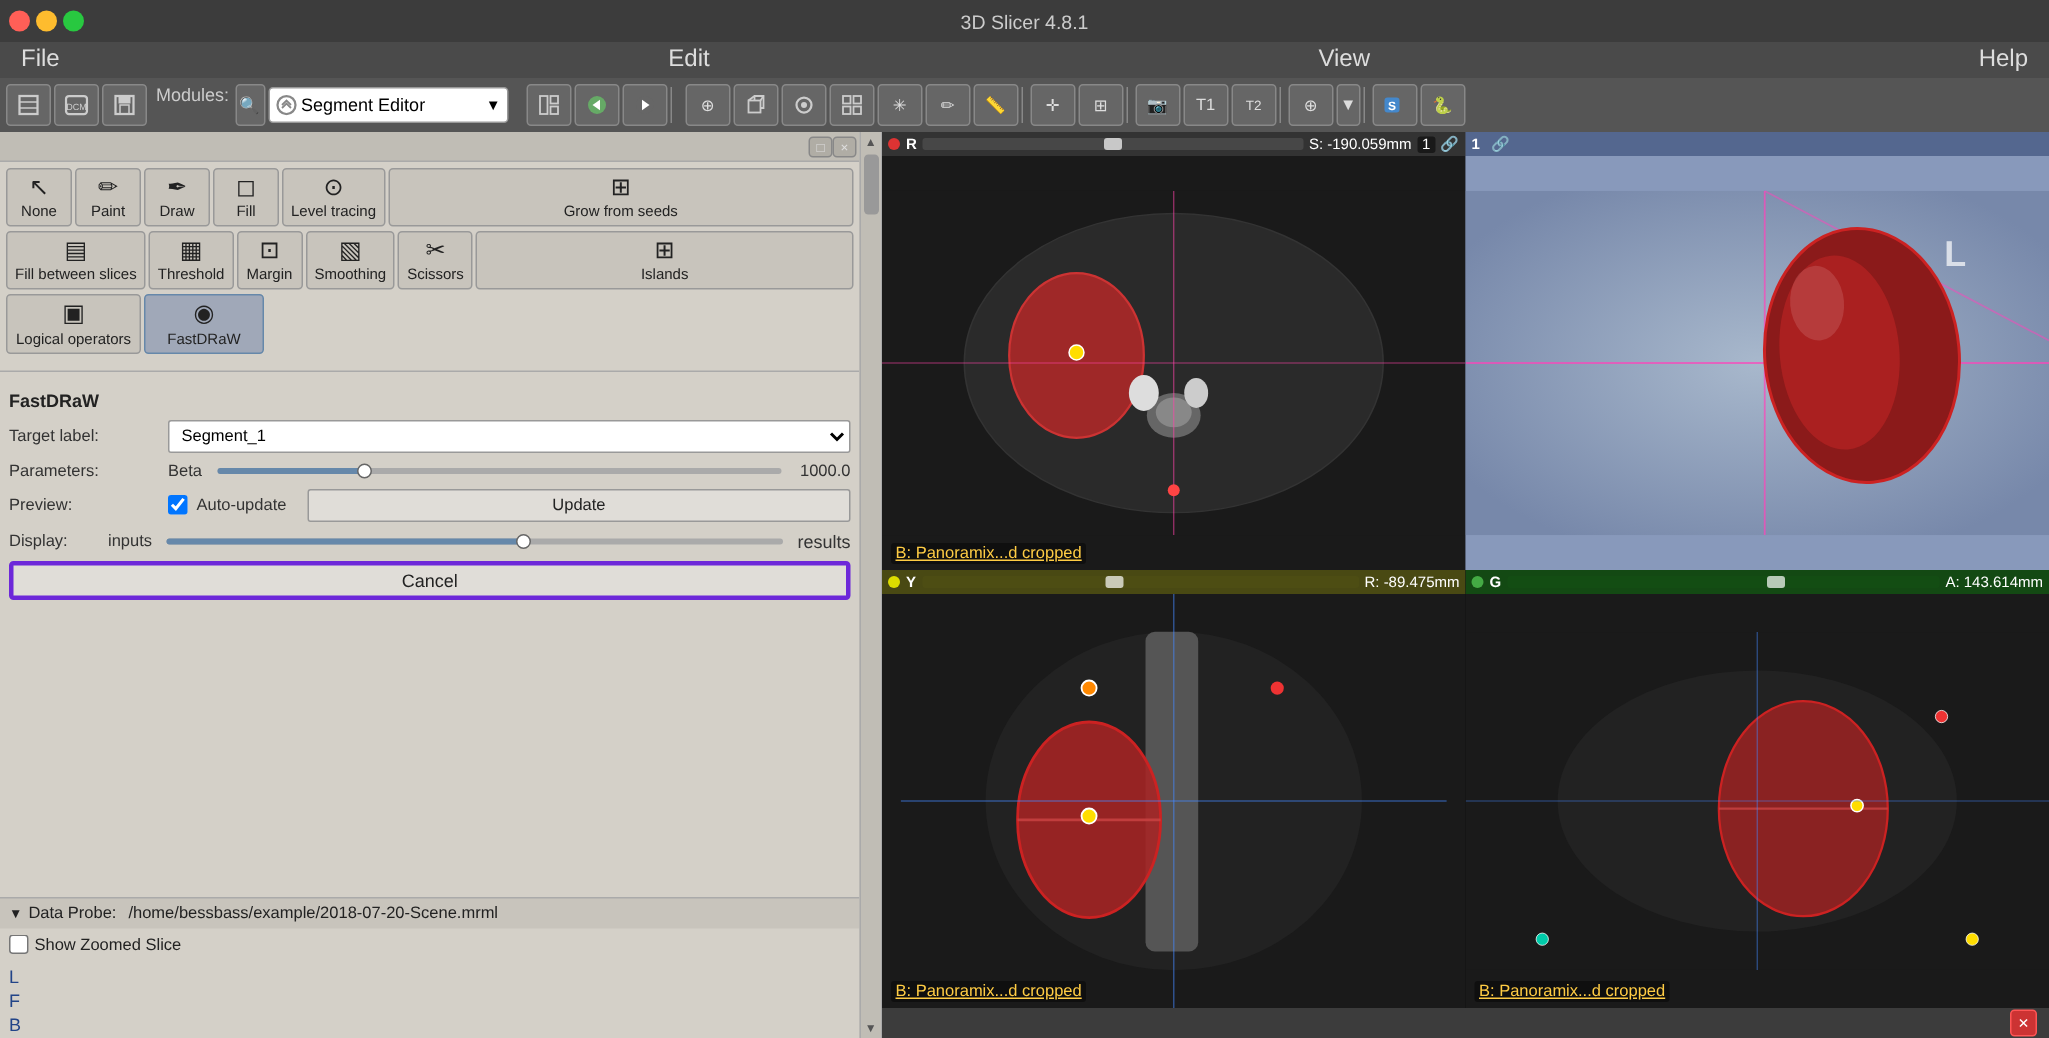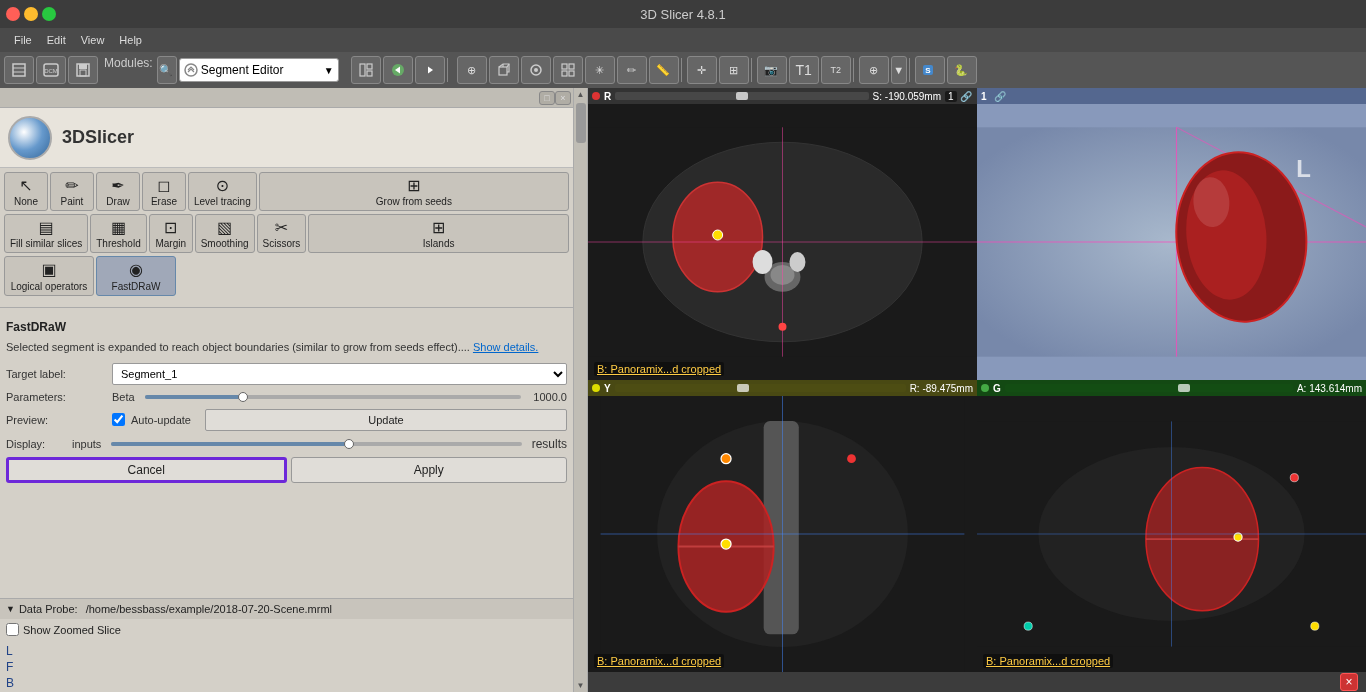--- a/index.html
+++ b/index.html
@@ -16,21 +16,21 @@
     }
     .win-btn { width: 14px; height: 14px; border-radius: 50%; border: none; cursor: pointer; }
     .win-btn.close { background: #ff5f57; }
     .win-btn.min { background: #febc2e; }
     .win-btn.max { background: #28c840; }
 
     
     #menubar {
       width: 100%; height: 24px; background: #4a4a4a;
       display: flex; align-items: center; padding: 0 8px; gap: 3px;
-      color: #ddd; font-size: 11px;
+      color: #ddd; font-size: 16px; justify-content: space-between;
     }
     .menu-item { cursor: pointer; padding: 2px 6px; }
 
     
     #toolbar {
       width: 100%; height: 36px; background: #555;
       display: flex; align-items: center; padding: 0 4px; gap: 2px;
     }
     .tb-btn {
       width: 30px; height: 28px; background: #666; border: 1px solid #888;
@@ -348,21 +348,21 @@
       </svg>
   </div>
   <div class="tb-btn">✳</div>
   <div class="tb-btn">✏</div>
   <div class="tb-btn">📏</div>
   <div style="width:4px; height:24px; border-left: 1px solid #888;"></div>
   <div class="tb-btn">✛</div>
   <div class="tb-btn">⊞</div>
   <div style="width:4px; height:24px; border-left: 1px solid #888;"></div>
   <div class="tb-btn">📷</div>
-  <div class="tb-btn" style="font-size:14px;">T1</div>
+  <div class="tb-btn" style="font-size:11px;">T1</div>
   <div class="tb-btn" style="font-size:9px;">T2</div>
   <div style="width:4px; height:24px; border-left: 1px solid #888;"></div>
   <div class="tb-btn">⊕</div>
   <div class="tb-btn" style="width:16px;min-width:16px;">▼</div>
   <div style="width:4px; height:24px; border-left: 1px solid #888;"></div>
   <div class="tb-btn">
     <svg width="16" height="16" viewBox="0 0 16 16">
         <rect x="1" y="3" width="10" height="10" rx="2" fill="#4488cc"></rect>
         <text x="6" y="11" text-anchor="middle" fill="white" font-size="8" font-weight="bold">S</text>
       </svg>
@@ -374,58 +374,54 @@
 
   <div id="left-panel">
     <div style="display:flex;height:100%;overflow:hidden;">
       <div class="left-content">
 
         <div style="height:20px;background:#c0bdb5;display:flex;align-items:center;justify-content:flex-end;padding:0 2px;border-bottom:1px solid #aaa;flex-shrink:0;">
           <div class="tb-btn" style="width:16px;height:14px;background:#b0ada5;font-size:9px;">□</div>
           <div class="tb-btn" style="width:16px;height:14px;background:#b0ada5;font-size:9px;">×</div>
         </div>
 
-        <div id="panel-header">
-          <div class="logo-sphere"></div>
-          <span class="logo-text">3DSlicer</span>
-        </div>
 
         <div id="tools-section">
 
           <div class="tool-row">
             <div class="tool-btn">
               <span class="tool-icon">↖</span>
               <span class="tool-label">None</span>
             </div>
             <div class="tool-btn">
               <span class="tool-icon">✏</span>
               <span class="tool-label">Paint</span>
             </div>
             <div class="tool-btn">
               <span class="tool-icon">✒</span>
               <span class="tool-label">Draw</span>
             </div>
             <div class="tool-btn">
               <span class="tool-icon">◻</span>
-              <span class="tool-label">Erase</span>
+              <span class="tool-label">Fill</span>
             </div>
             <div class="tool-btn" style="min-width:68px;">
               <span class="tool-icon">⊙</span>
               <span class="tool-label">Level tracing</span>
             </div>
             <div class="tool-btn wide">
               <span class="tool-icon">⊞</span>
               <span class="tool-label">Grow from seeds</span>
             </div>
           </div>
 
           <div class="tool-row">
             <div class="tool-btn" style="min-width:70px;">
               <span class="tool-icon">▤</span>
-              <span class="tool-label">Fill similar slices</span>
+              <span class="tool-label">Fill between slices</span>
             </div>
             <div class="tool-btn">
               <span class="tool-icon">▦</span>
               <span class="tool-label">Threshold</span>
             </div>
             <div class="tool-btn">
               <span class="tool-icon">⊡</span>
               <span class="tool-label">Margin</span>
             </div>
             <div class="tool-btn">
@@ -452,24 +448,20 @@
               <span class="tool-label">FastDRaW</span>
             </div>
           </div>
         </div>
 
         <div class="separator"></div>
 
         <div id="segment-content">
           <div class="section-title">FastDRaW</div>
 
-          <div class="description-text">
-            <span>Selected segment is expanded to reach object boundaries (similar to grow from seeds effect)....</span>
-            <a>Show details.</a>
-          </div>
 
           <div class="param-row">
             <span class="param-label">Target label:</span>
             <select class="param-select">
               <option>Segment_1</option>
             </select>
           </div>
 
           <div class="param-row">
             <span class="param-label">Parameters:</span>
@@ -493,21 +485,20 @@
             <span style="font-size:11px;color:#333;margin-right:4px;">inputs</span>
             <div class="display-slider" style="position:relative;flex:1;height:4px;background:#aaa;border-radius:2px;">
               <div style="position:absolute;left:0;top:0;width:58%;height:100%;background:#6688aa;border-radius:2px;"></div>
               <div style="position:absolute;left:58%;top:-3px;width:10px;height:10px;background:#fff;border:1px solid #666;border-radius:50%;transform:translateX(-50%);"></div>
             </div>
             <span class="display-end-label" style="margin-left:4px;">results</span>
           </div>
 
           <div class="action-row">
             <button class="cancel-btn">Cancel</button>
-            <button class="apply-btn">Apply</button>
           </div>
 
         </div>
 
         <div id="data-probe">
           <div class="data-probe-header">
             <span class="triangle">▼</span>
             <span>Data Probe:</span>
             <span style="margin-left:4px;">/home/bessbass/example/2018-07-20-Scene.mrml</span>
           </div>

